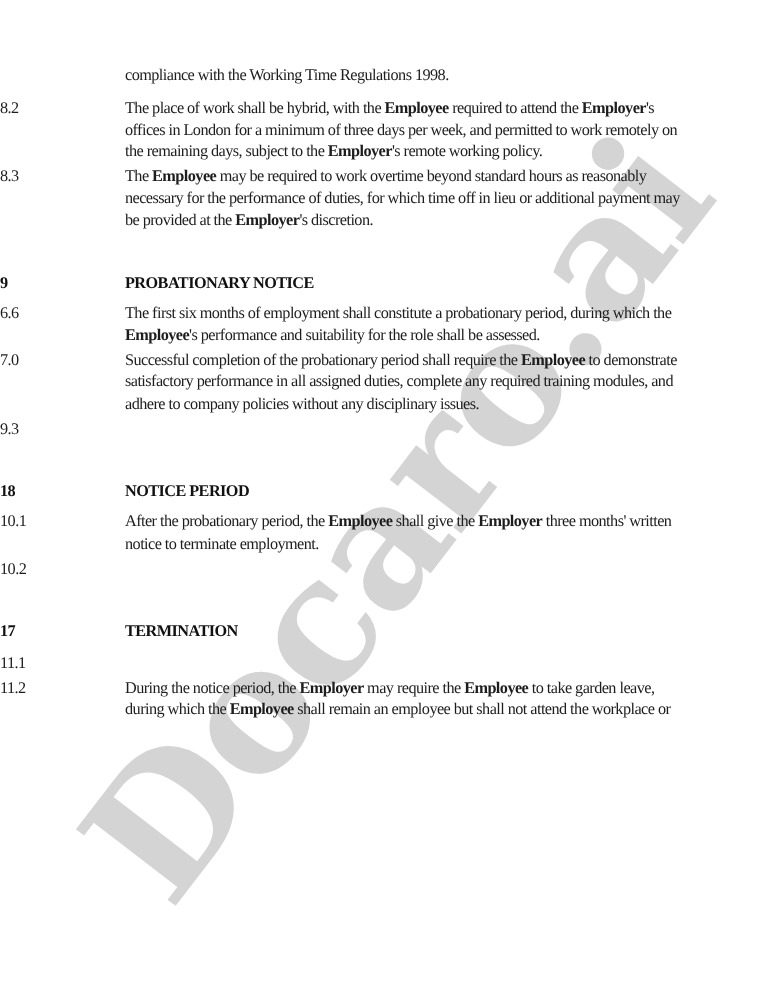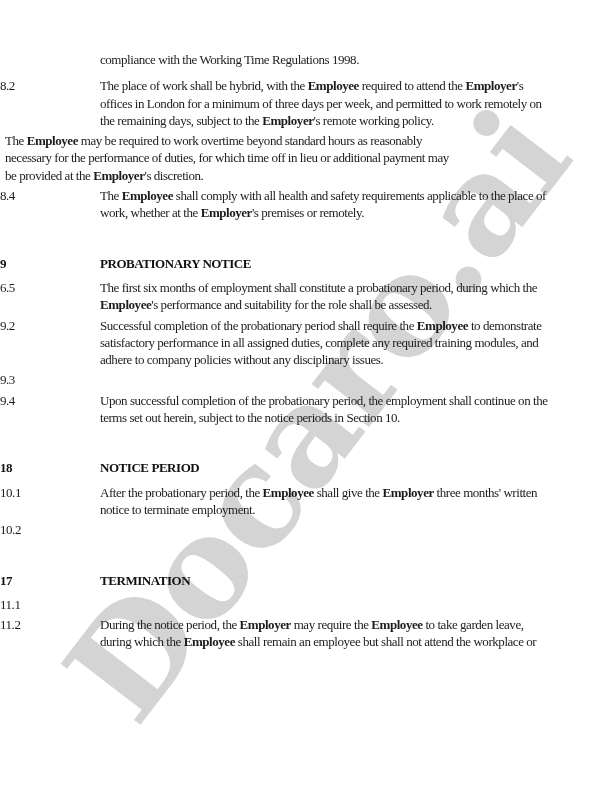--- a/index.html
+++ b/index.html
@@ -70,44 +70,37 @@
   <div class="content">
       <div class="block block-continuation">
         <div class="num"></div>
         <div class="txt">compliance with the Working Time Regulations 1998.</div>
       </div>
       <div class="block block-clause">
         <div class="num">8.2</div>
         <div class="txt">The place of work shall be hybrid, with the <b>Employee</b> required to attend the <b>Employer</b>'s offices in London for a minimum of three days per week, and permitted to work remotely on the remaining days, subject to the <b>Employer</b>'s remote working policy.</div>
       </div>
       <div class="block block-clause">
+        <div class="num">8.3</div>
         <div class="txt">The <b>Employee</b> may be required to work overtime beyond standard hours as reasonably necessary for the performance of duties, for which time off in lieu or additional payment may be provided at the <b>Employer</b>'s discretion.</div>
-      </div>
-      <div class="block block-clause">
-        <div class="num">8.4</div>
-        <div class="txt">The <b>Employee</b> shall comply with all health and safety requirements applicable to the place of work, whether at the <b>Employer</b>'s premises or remotely.</div>
       </div>
       <div class="block block-heading">
         <div class="num">9</div>
         <div class="txt">PROBATIONARY NOTICE</div>
       </div>
       <div class="block block-clause">
-        <div class="num">6.5</div>
+        <div class="num">6.6</div>
         <div class="txt">The first six months of employment shall constitute a probationary period, during which the <b>Employee</b>'s performance and suitability for the role shall be assessed.</div>
       </div>
       <div class="block block-clause">
-        <div class="num">9.2</div>
+        <div class="num">7.0</div>
         <div class="txt">Successful completion of the probationary period shall require the <b>Employee</b> to demonstrate satisfactory performance in all assigned duties, complete any required training modules, and adhere to company policies without any disciplinary issues.</div>
       </div>
       <div class="block block-clause">
         <div class="num">9.3</div>
-      </div>
-      <div class="block block-clause">
-        <div class="num">9.4</div>
-        <div class="txt">Upon successful completion of the probationary period, the employment shall continue on the terms set out herein, subject to the notice periods in Section 10.</div>
       </div>
       <div class="block block-heading">
         <div class="num">18</div>
         <div class="txt">NOTICE PERIOD</div>
       </div>
       <div class="block block-clause">
         <div class="num">10.1</div>
         <div class="txt">After the probationary period, the <b>Employee</b> shall give the <b>Employer</b> three months' written notice to terminate employment.</div>
       </div>
       <div class="block block-clause">

